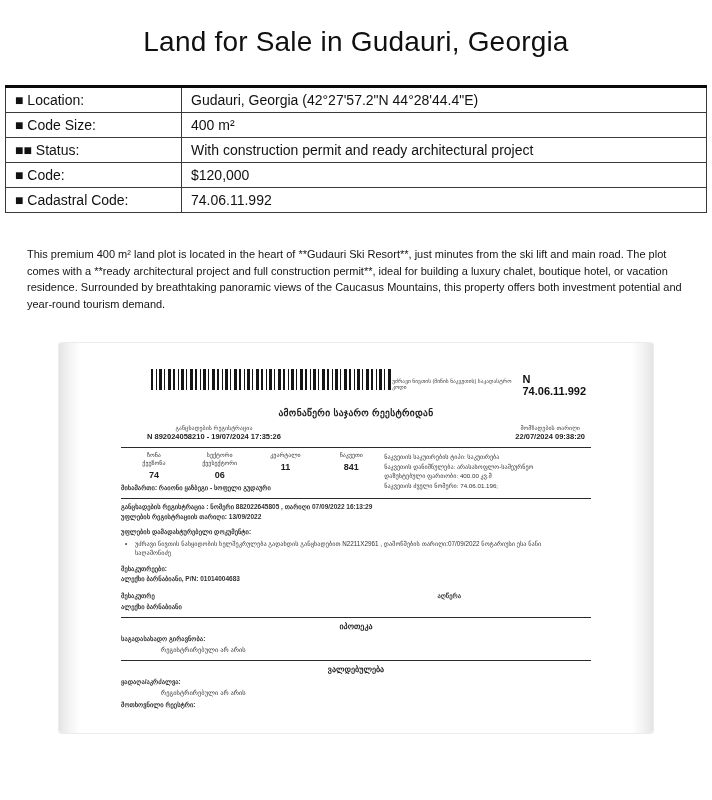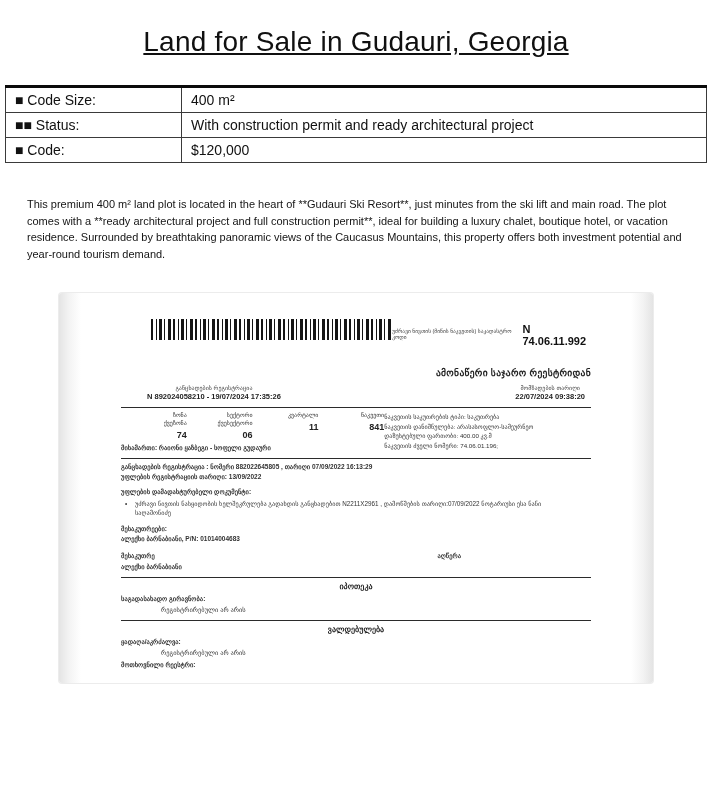--- a/index.html
+++ b/index.html
@@ -11,21 +11,20 @@
     color: #111;
   }
   
   .page-title {
     margin-top: 26px;
     text-align: center;
     font-size: 28px;
     font-weight: 400;
     letter-spacing: 0.2px;
     color: #101010;
-    text-decoration: underline;
   }
   
   .details-table {
     margin: 27px 5px 0 5px;
     width: 702px;
     border-collapse: collapse;
     border: 1px solid #3a3a3a;
     border-top: 3px solid #0a0a0a;
     font-size: 14px;
   }
@@ -83,24 +82,24 @@
   }
   .doc-cad {
     display: flex;
     align-items: baseline;
     gap: 6px;
     margin-top: 4px;
   }
   .doc-cad-label { font-size: 5.5px; color: #444; }
   .doc-cad-num { font-size: 11px; font-weight: bold; color: #111; }
   .doc-title {
-    text-align: right;
+    text-align: center;
     font-size: 9.5px;
     font-weight: bold;
-    margin-top: 20px;
+    margin-top: 10px;
     letter-spacing: 0.3px;
   }
   .doc-regrow {
     display: flex;
     justify-content: space-between;
     margin-top: 6px;
     padding: 0 6px 0 26px;
   }
   .doc-regblock { text-align: center; }
   .doc-reg-label { font-size: 6px; color: #444; }
@@ -114,21 +113,21 @@
     text-align: center;
     font-size: 8px;
     font-weight: bold;
     margin-top: 4px;
   }
   .sec1-grid {
     display: flex;
     margin-top: 4px;
   }
   .sec1-left { width: 56%; }
-  .sec1-cols { display: flex; text-align: right; }
+  .sec1-cols { display: flex; text-align: center; }
   .sec1-col { flex: 1; }
   .sec1-h { font-size: 6px; color: #333; line-height: 1.3; }
   .sec1-v { font-size: 9px; font-weight: bold; margin-top: 2px; }
   .sec1-address { font-size: 6.5px; margin-top: 4px; font-weight: bold; color: #333; }
   .sec1-right { width: 44%; font-size: 6.2px; line-height: 1.55; color: #333; }
   .sec2-line { font-size: 6.5px; font-weight: bold; color: #333; margin-top: 3px; line-height: 1.4; }
   .sec2-sub { font-size: 6.5px; font-weight: bold; color: #333; margin-top: 7px; }
   .sec2-bullet {
     font-size: 6.3px; color: #333; margin-top: 3px;
     padding-left: 14px; line-height: 1.5; position: relative;
@@ -142,30 +141,38 @@
   .doc-label { font-size: 6.5px; font-weight: bold; color: #333; margin-top: 4px; }
 </style>
 </head>
 <body>
 
 <h1 class="page-title">Land for Sale in Gudauri, Georgia</h1>
 
 <table class="details-table">
   <tbody>
     <tr>
+      <td class="lab">■ Location:</td>
+      <td>Gudauri, Georgia (42°27'57.2"N 44°28'44.4"E)</td>
+    </tr>
+    <tr>
       <td class="lab">■ Code Size:</td>
       <td>400 m²</td>
     </tr>
     <tr>
       <td class="lab">■■ Status:</td>
       <td>With construction permit and ready architectural project</td>
     </tr>
     <tr>
       <td class="lab">■ Code:</td>
       <td>$120,000</td>
+    </tr>
+    <tr>
+      <td class="lab">■ Cadastral Code:</td>
+      <td>74.06.11.992</td>
     </tr>
   </tbody>
 </table>
 
 <p class="description">This premium 400 m² land plot is located in the heart of **Gudauri Ski Resort**, just minutes from the ski lift and main road. The plot comes with a **ready architectural project and full construction permit**, ideal for building a luxury chalet, boutique hotel, or vacation residence. Surrounded by breathtaking panoramic views of the Caucasus Mountains, this property offers both investment potential and year-round tourism demand.</p>
 
 <div class="doc-wrap">
   <div class="doc-page">
 
     <div class="doc-toprow">

